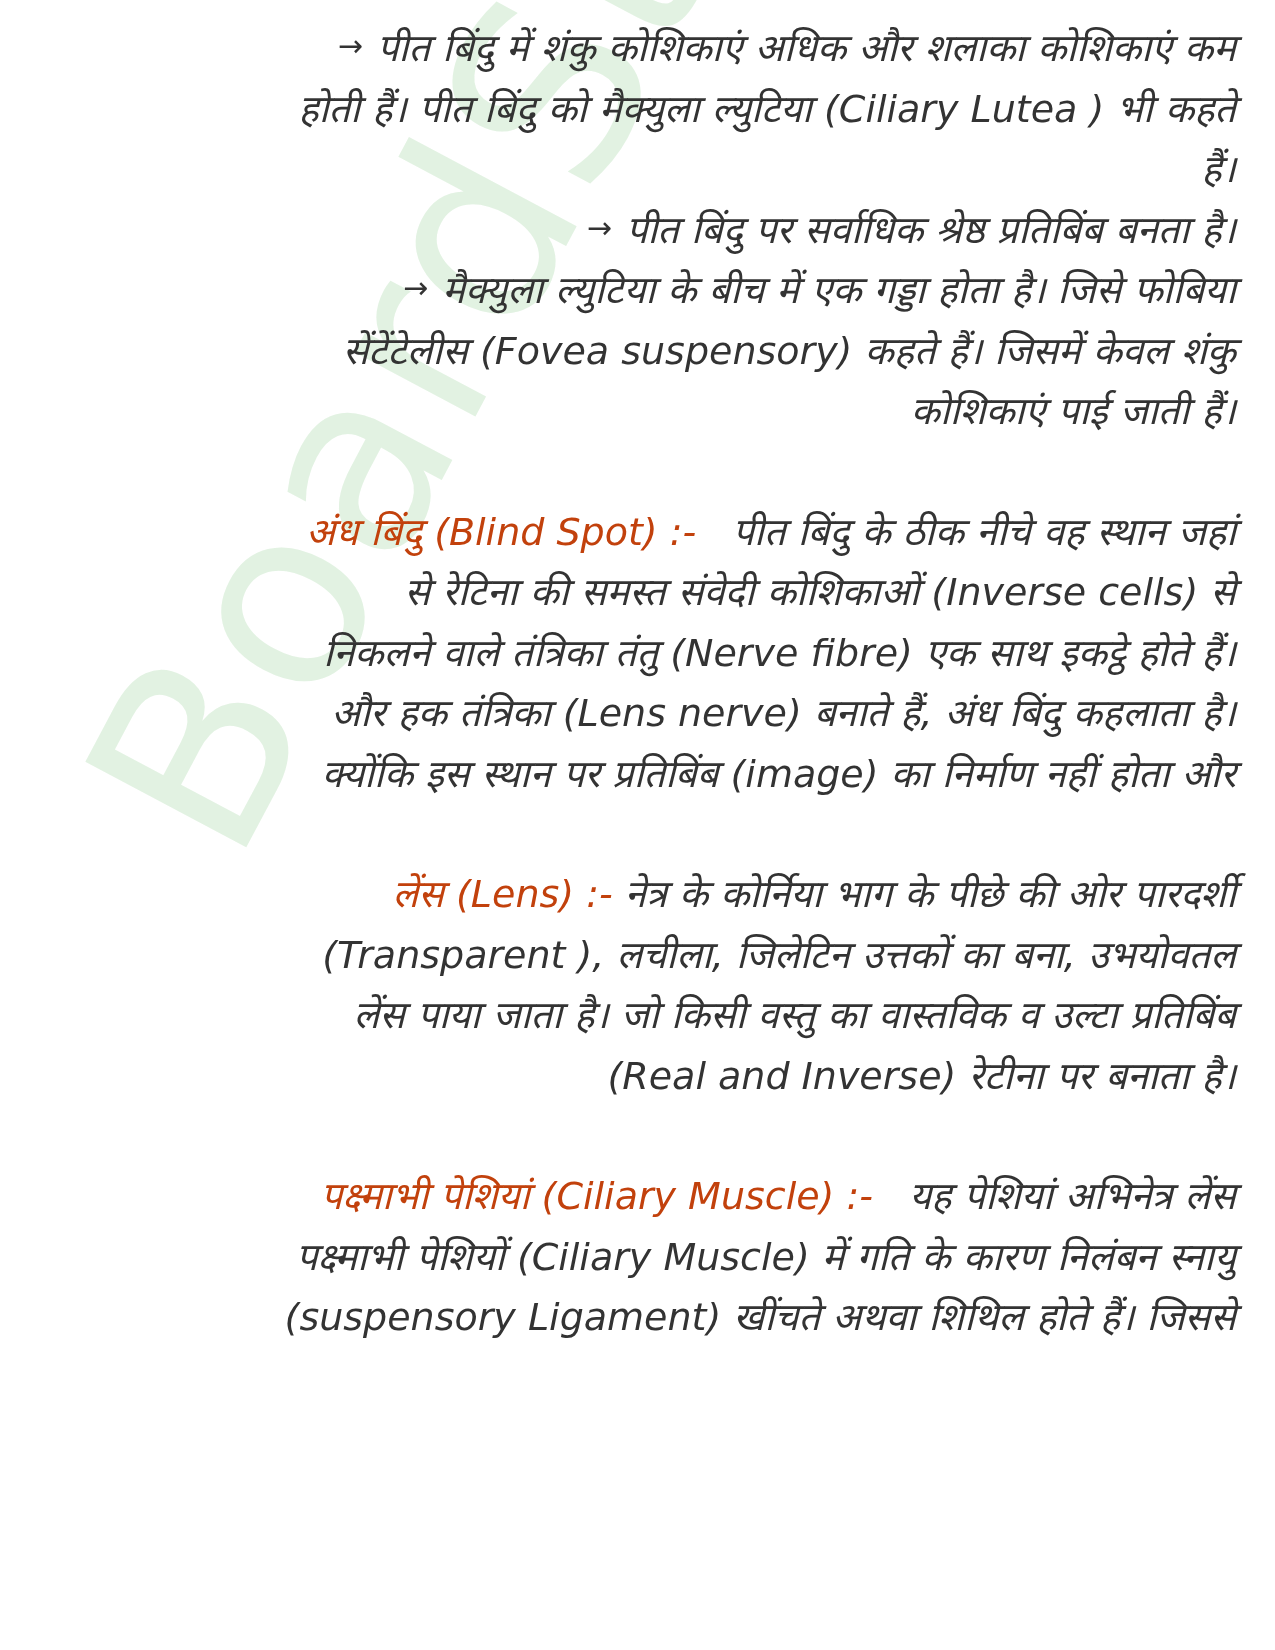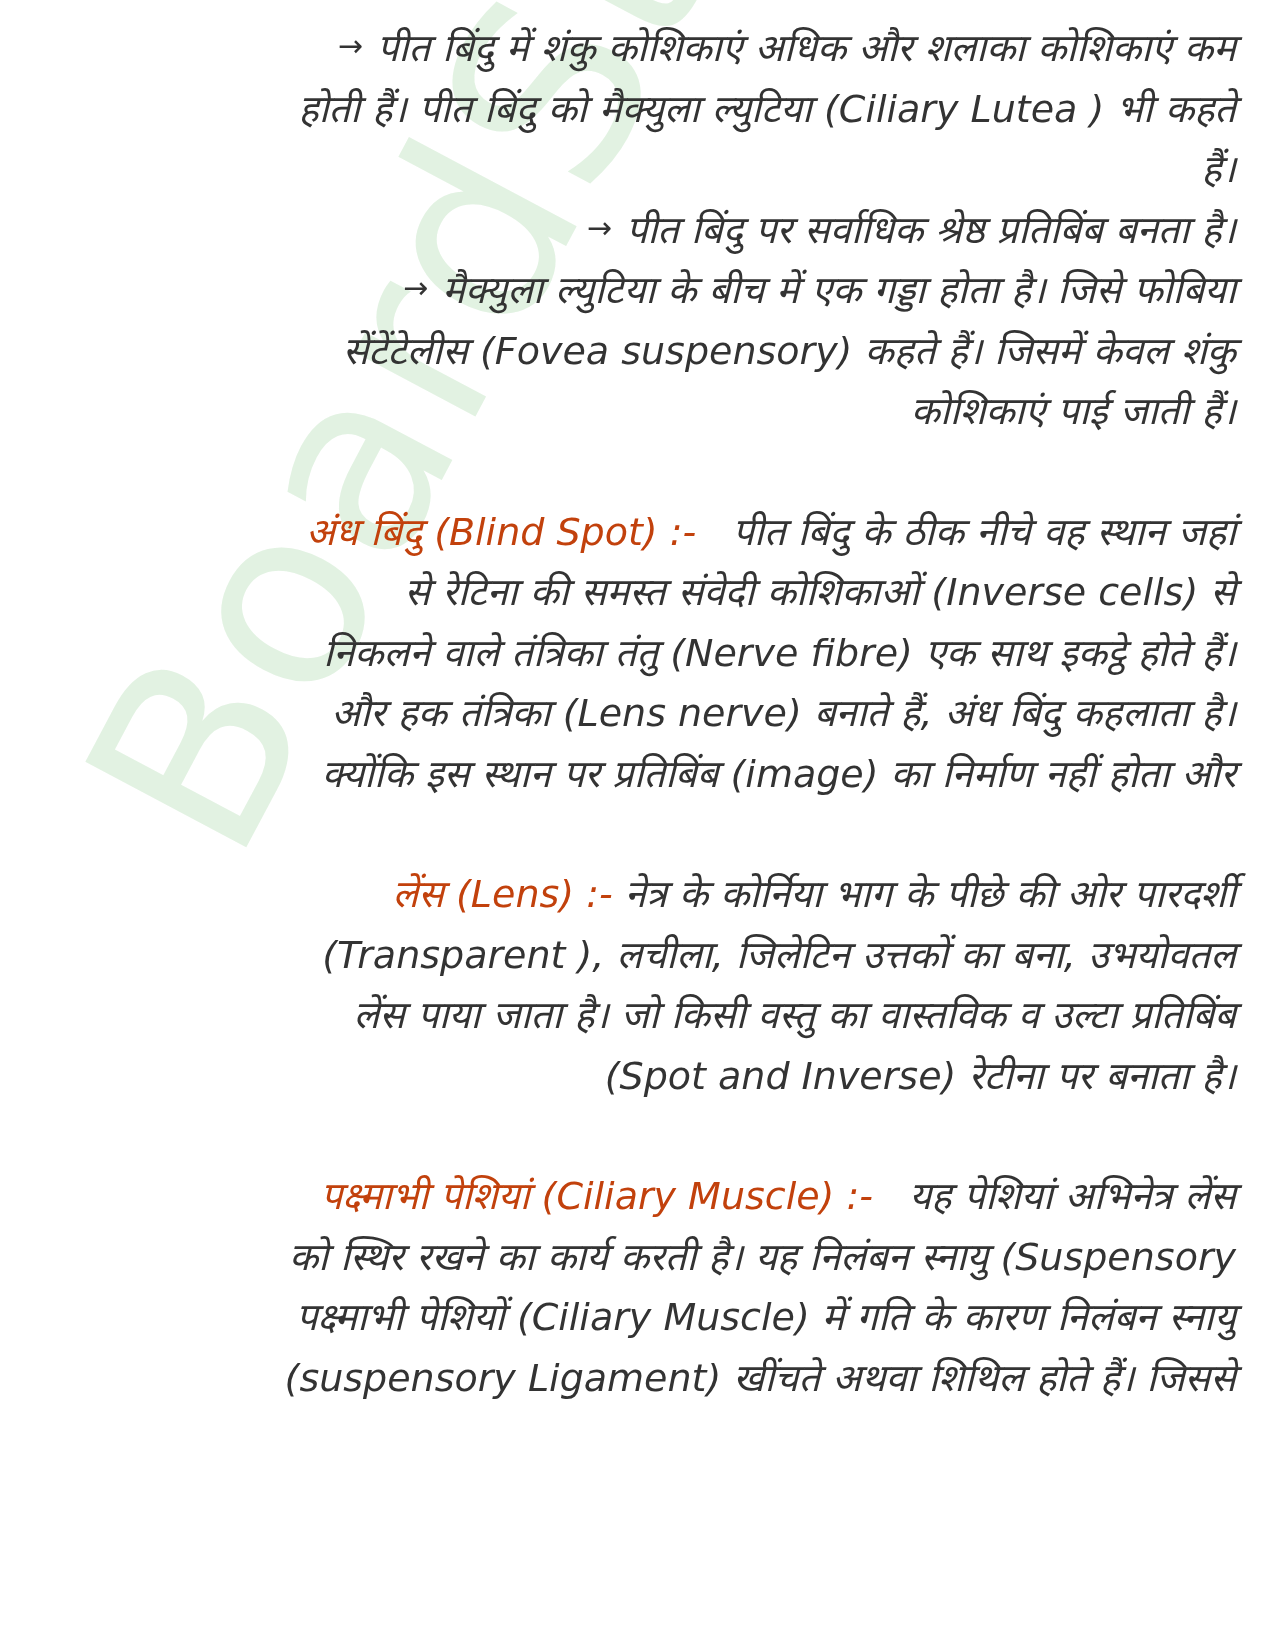--- a/index.html
+++ b/index.html
@@ -89,25 +89,24 @@
     <div class="line"><span>और हक तंत्रिका (Lens nerve) बनाते हैं, अंध बिंदु कहलाता है।</span></div>
     <div class="line"><span>क्योंकि इस स्थान पर प्रतिबिंब (image) का निर्माण नहीं होता और</span></div>
   </section>
 
   <div class="gap"></div>
 
   <section>
     <div class="line"><span class="heading">लेंस (Lens) :-</span>&nbsp;<span>नेत्र के कोर्निया भाग के पीछे की ओर पारदर्शी</span></div>
     <div class="line"><span>(Transparent ), लचीला, जिलेटिन उत्तकों का बना, उभयोवतल</span></div>
     <div class="line"><span>लेंस पाया जाता है। जो किसी वस्तु का वास्तविक व उल्टा प्रतिबिंब</span></div>
-    <div class="line"><span>(Spot and Inverse) रेटीना पर बनाता है।</span></div>
+    <div class="line"><span>(Real and Inverse) रेटीना पर बनाता है।</span></div>
   </section>
 
   <div class="gap"></div>
 
   <section>
     <div class="line"><span class="heading">पक्ष्माभी पेशियां (Ciliary Muscle) :-</span>&nbsp;&nbsp;&nbsp;<span>यह पेशियां अभिनेत्र लेंस</span></div>
-    <div class="line"><span>को स्थिर रखने का कार्य करती है। यह निलंबन स्नायु (Suspensory</span></div>
     <div class="line"><span>पक्ष्माभी पेशियों (Ciliary Muscle) में गति के कारण निलंबन स्नायु</span></div>
     <div class="line"><span>(suspensory Ligament) खींचते अथवा शिथिल होते हैं। जिससे</span></div>
   </section>
 
 </div>
 
 </body></html>

